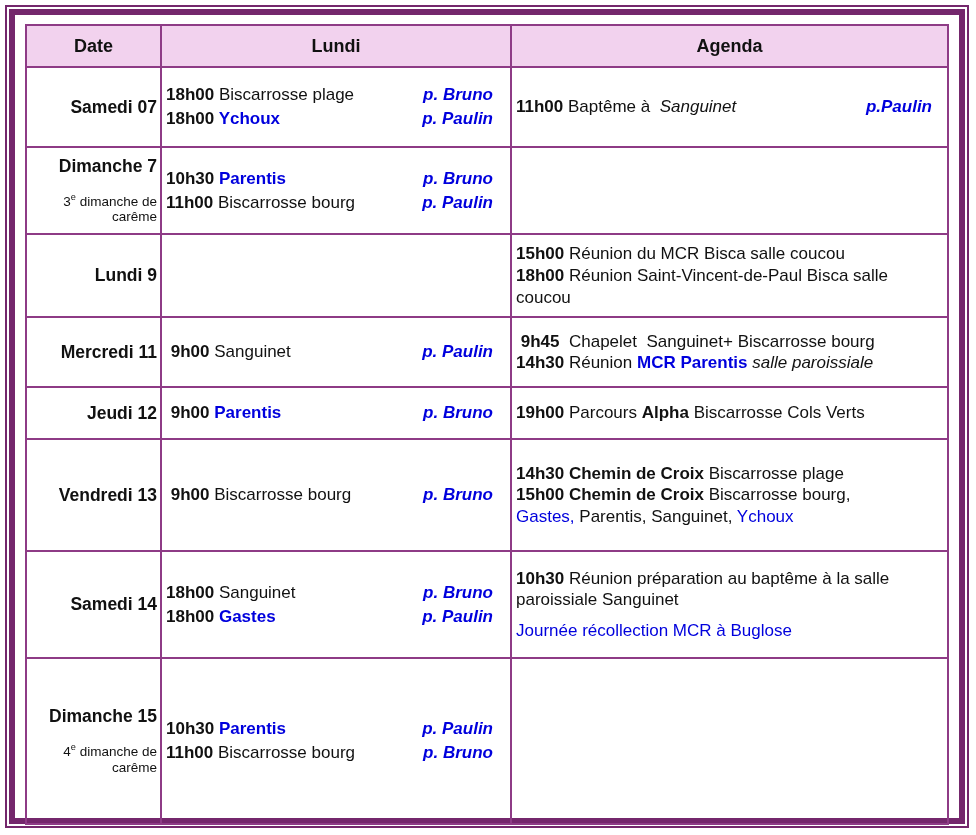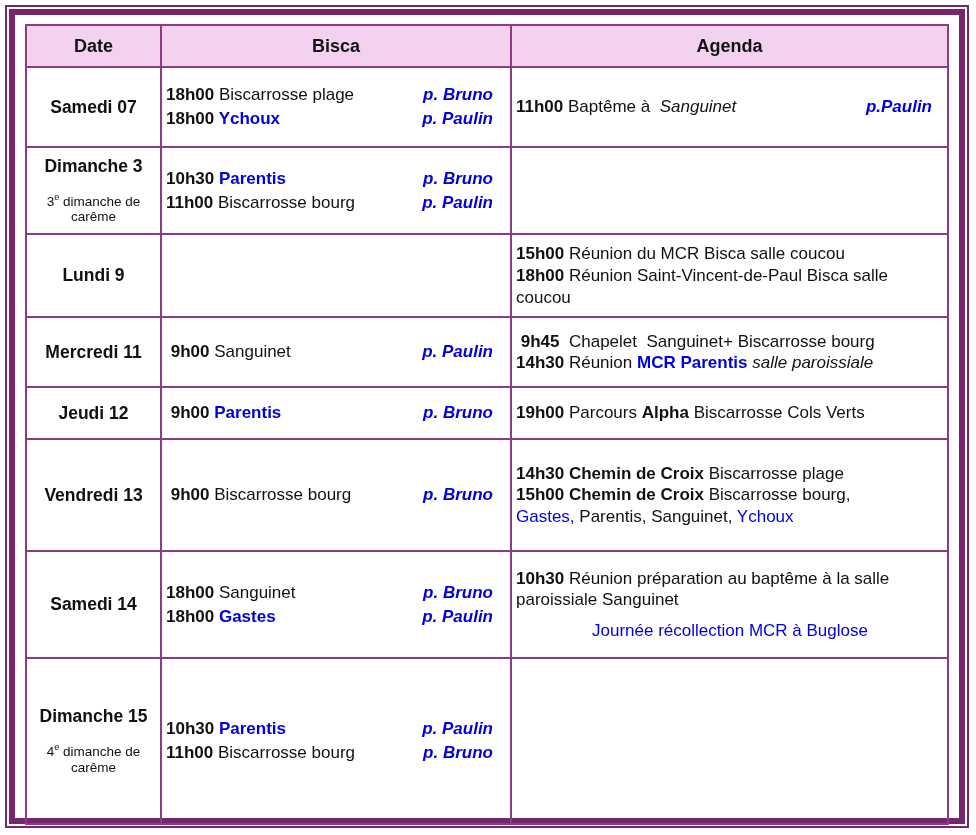--- a/index.html
+++ b/index.html
@@ -22,31 +22,31 @@
     width:100%;height:100%;border-collapse:collapse;table-layout:fixed;
   }
   th,td{
     border:2px solid var(--border_purple,#8E3B86);
     padding:8px 3px;vertical-align:middle;box-sizing:border-box;
   }
   th{
     background:var(--header_pink,#F2D2EE);
     font-size:18px;font-weight:700;text-align:center;
   }
-  .c-date{text-align:center;}
+  .c-date{text-align:right;}
   .d-main{font-weight:700;font-size:17.5px;line-height:1.2;}
   .d-sub{font-size:13.5px;line-height:1.18;margin-top:15px;}
   .m-line{
     display:flex;justify-content:space-between;align-items:center;
     padding:0 14px 0 1px;line-height:1.4;
   }
   .m-right{white-space:nowrap;margin-left:8px;}
   .a-line{line-height:1.27;padding-left:1px;}
   .a-flex{display:flex;justify-content:space-between;align-items:baseline;padding-right:12px;text-align:center;}
-  .center{text-align:center;margin-top:9px;}
+  .center{text-align:left;margin-top:9px;}
   .seg{white-space:pre-wrap;}
   .b{font-weight:700;}
   .i{font-style:italic;}
   .bb{font-weight:700;color:var(--accent_blue,#0000DD);}
   .blue{color:var(--accent_blue,#0000DD);}
   .priest{font-weight:700;font-style:italic;color:var(--accent_blue,#0000DD);}
   .sup{font-size:0.68em;vertical-align:super;}
 </style>
 </head>
 <body>
@@ -55,21 +55,21 @@
 <div class="frame-band">
 <table>
   <colgroup>
     <col style="width:135px">
     <col style="width:350px">
     <col>
   </colgroup>
   <thead>
     <tr style="height:42px">
       <th>Date</th>
-      <th>Bisca</th>
+      <th>Lundi</th>
       <th>Agenda</th>
     </tr>
   </thead>
   <tbody>
 
     <tr style="height:80px">
       <td class="c-date">
         <div class="d-main">Samedi 07</div>
       </td>
       <td class="c-messes">
@@ -85,21 +85,21 @@
       <td class="c-agenda">
         <div class="a-line a-flex">
           <span><span class="seg b">11h00 </span><span class="seg">Baptême à </span><span class="seg i"> Sanguinet</span></span>
           <span class="m-right"><span class="seg priest">p.Paulin</span></span>
         </div>
       </td>
     </tr>
 
     <tr style="height:65px">
       <td class="c-date">
-        <div class="d-main">Dimanche 3</div>
+        <div class="d-main">Dimanche 7</div>
         <div class="d-sub"><span class="seg">3</span><span class="seg sup">e</span><span class="seg"> dimanche de carême</span></div>
       </td>
       <td class="c-messes">
         <div class="m-line">
           <span class="m-left"><span class="seg b">10h30 </span><span class="seg bb">Parentis</span></span>
           <span class="m-right"><span class="seg priest">p. Bruno</span></span>
         </div>
         <div class="m-line">
           <span class="m-left"><span class="seg b">11h00 </span><span class="seg">Biscarrosse bourg</span></span>
           <span class="m-right"><span class="seg priest">p. Paulin</span></span>

